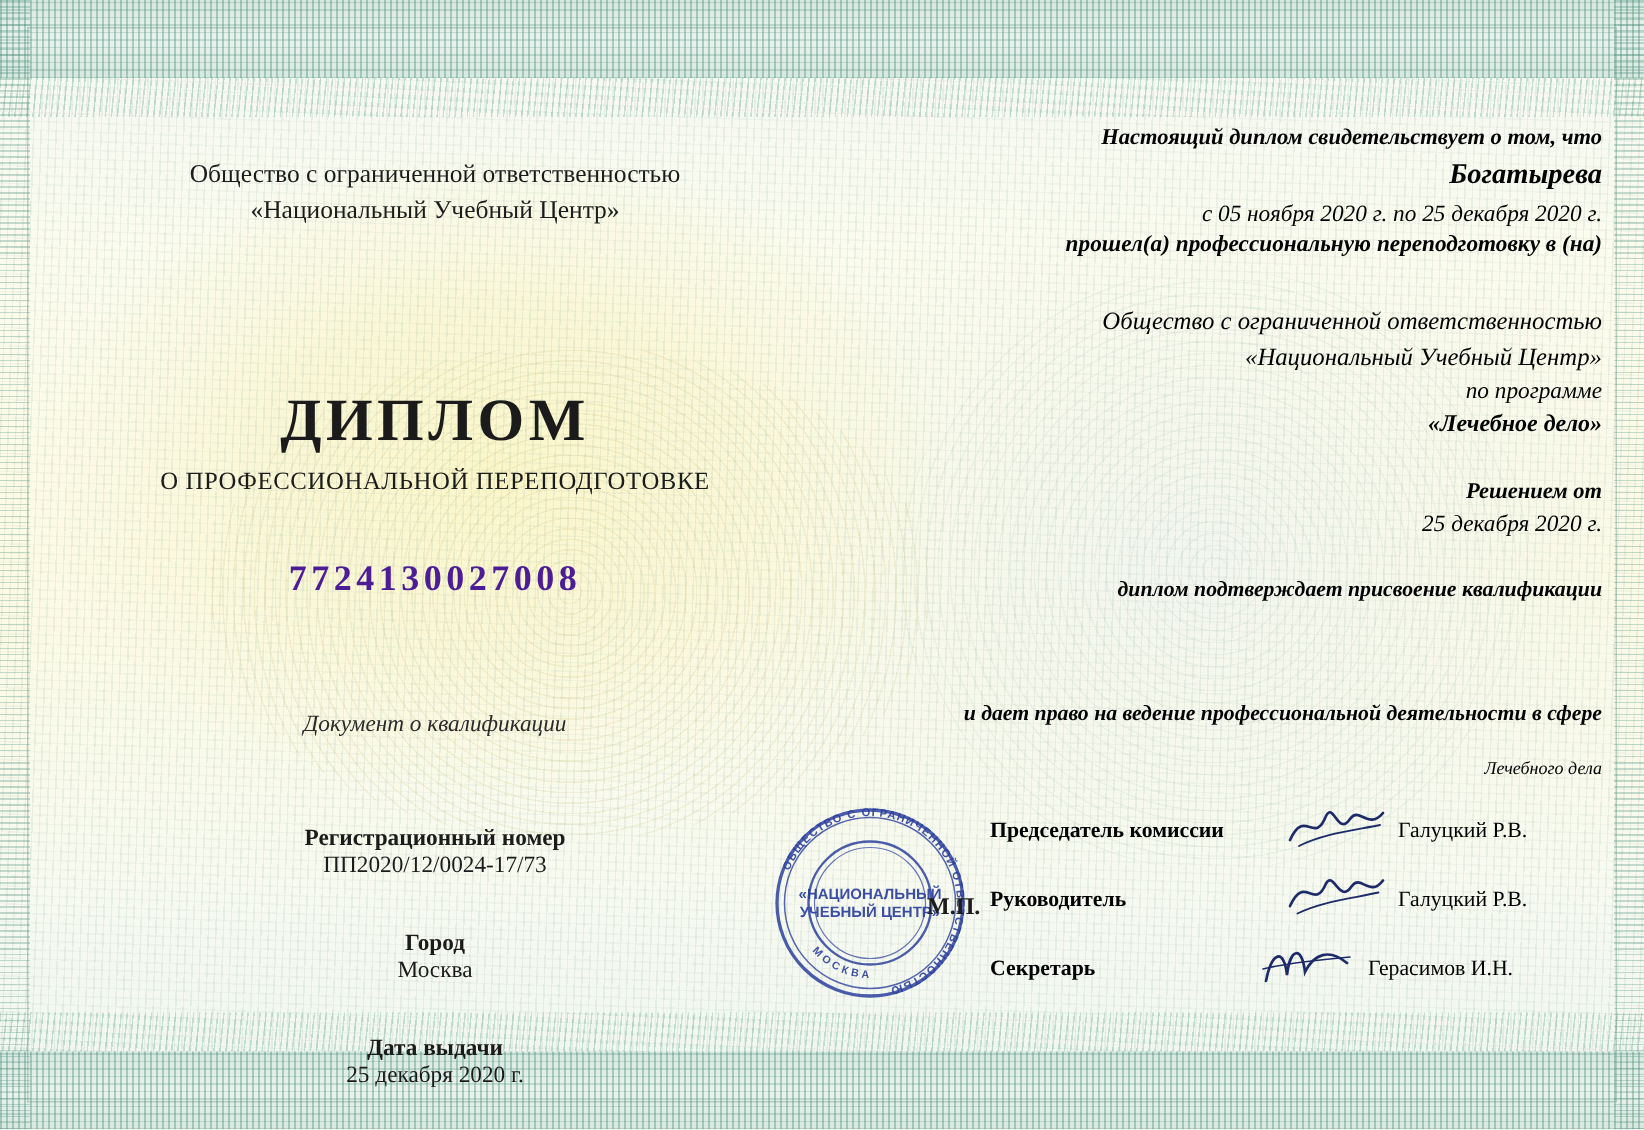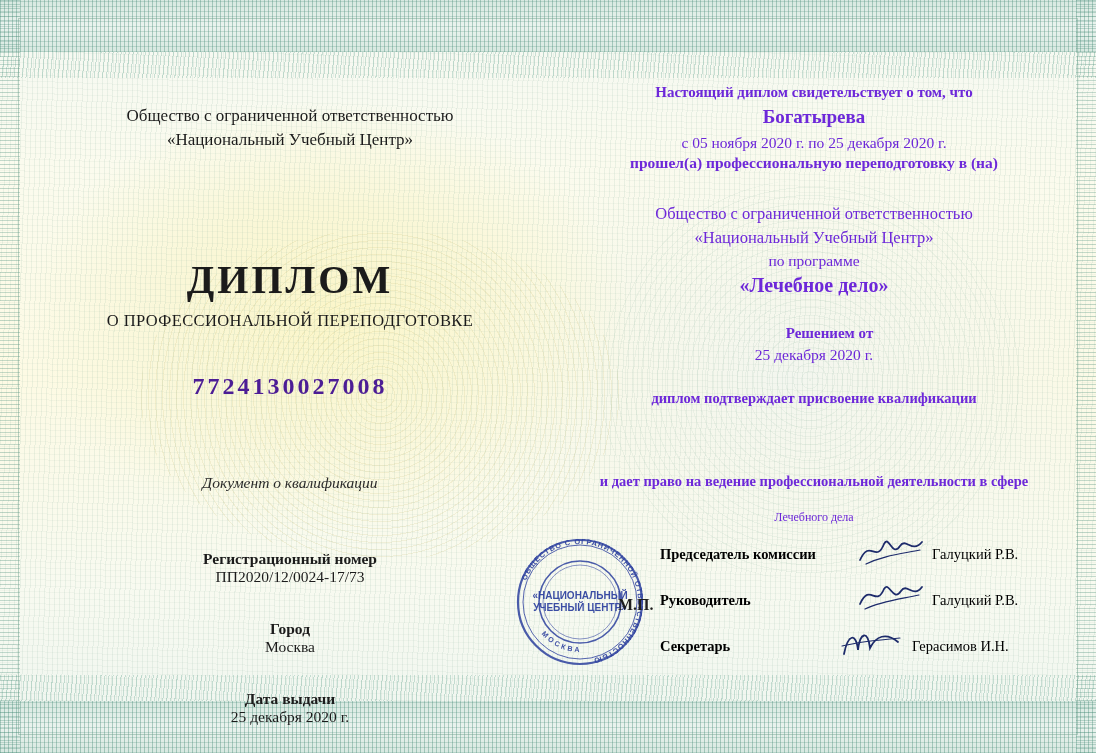--- a/index.html
+++ b/index.html
@@ -151,22 +151,23 @@
   }
   .reg-block { margin-top: 58px; }
   .city-block { margin-top: 34px; }
   .date-block { margin-top: 34px; }
 
   .right-col {
     position: absolute;
     left: 560px;
     top: 82px;
     width: 508px;
-    text-align: center;
-    color: #6d28d9;
+    text-align: right;
+    color: #000000;
+    font-style: italic;
   }
   .r-line { font-size: 15px; line-height: 21px; }
   .r-line.b { font-weight: bold; }
   .r-name {
     font-size: 19px;
     font-weight: bold;
     line-height: 27px;
   }
   .r-dates {
     font-size: 15.5px;
@@ -181,21 +182,21 @@
     margin-top: 30px;
     font-size: 16.5px;
     line-height: 24px;
   }
   .r-program-label {
     margin-top: 2px;
     font-size: 15.5px;
   }
   .r-program {
     margin-top: 4px;
-    font-size: 20px;
+    font-size: 16px;
     font-weight: bold;
   }
   .r-decision {
     margin-top: 28px;
     font-size: 15px;
     font-weight: bold;
     padding-left: 31px;
   }
   .r-decision-date {
     margin-top: 4px;

